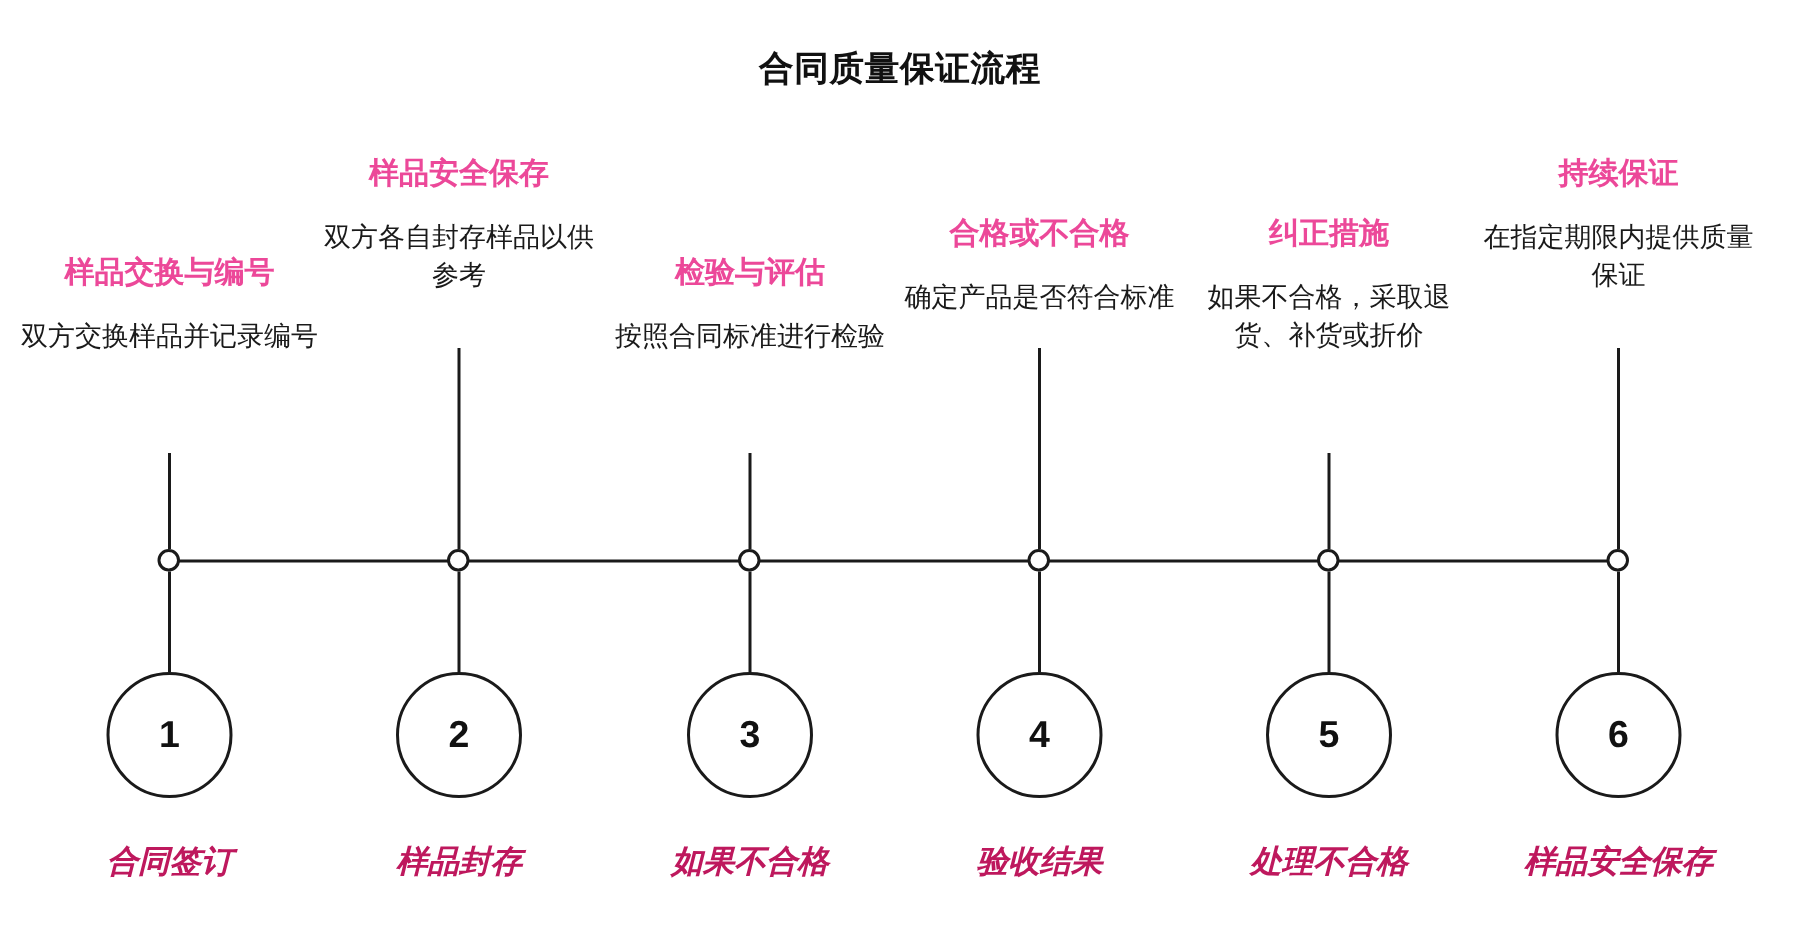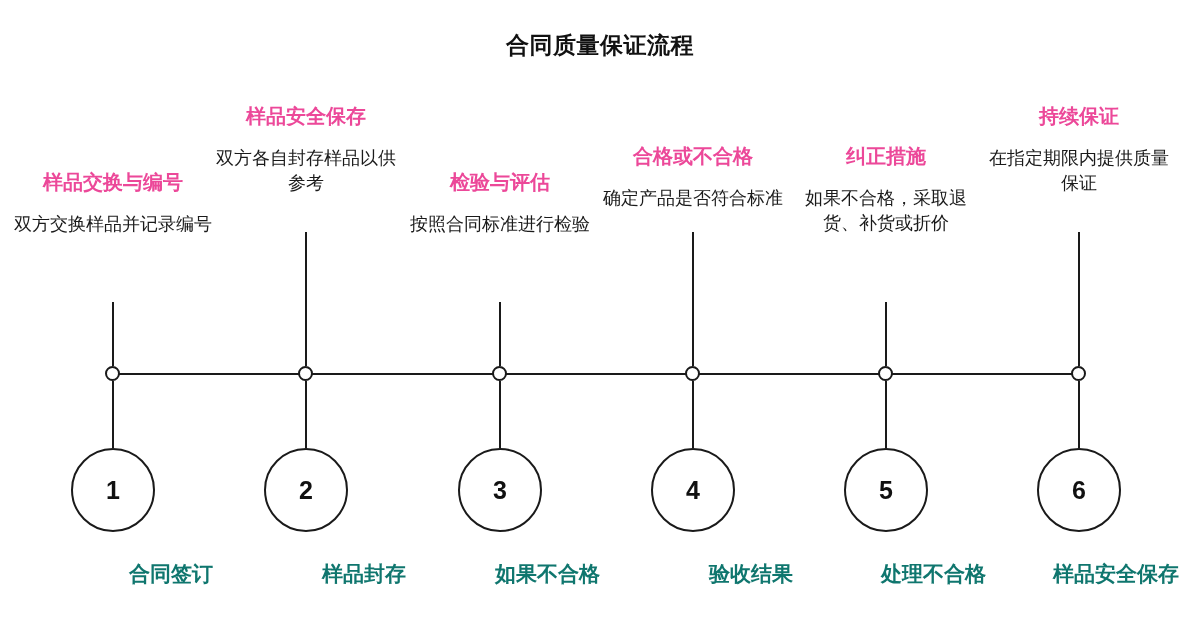--- a/index.html
+++ b/index.html
@@ -108,25 +108,26 @@
   .number-circle span {
     font-size: 25px;
     font-weight: bold;
     color: #111111;
     line-height: 1;
   }
 
   
   .stage-label {
     position: absolute;
-    text-align: right;
+    text-align: center;
     font-size: 21px;
     font-weight: bold;
-    color: #0f766e;
+    color: #be185d;
     white-space: nowrap;
+    font-style: italic;
   }
 </style>
 </head>
 <body>
 
 <div id="diagram-title">合同质量保证流程</div>
 
 <div id="timeline">
 
   <div class="axis-line" style="left:113px; top:373px; width:967px;"></div>

